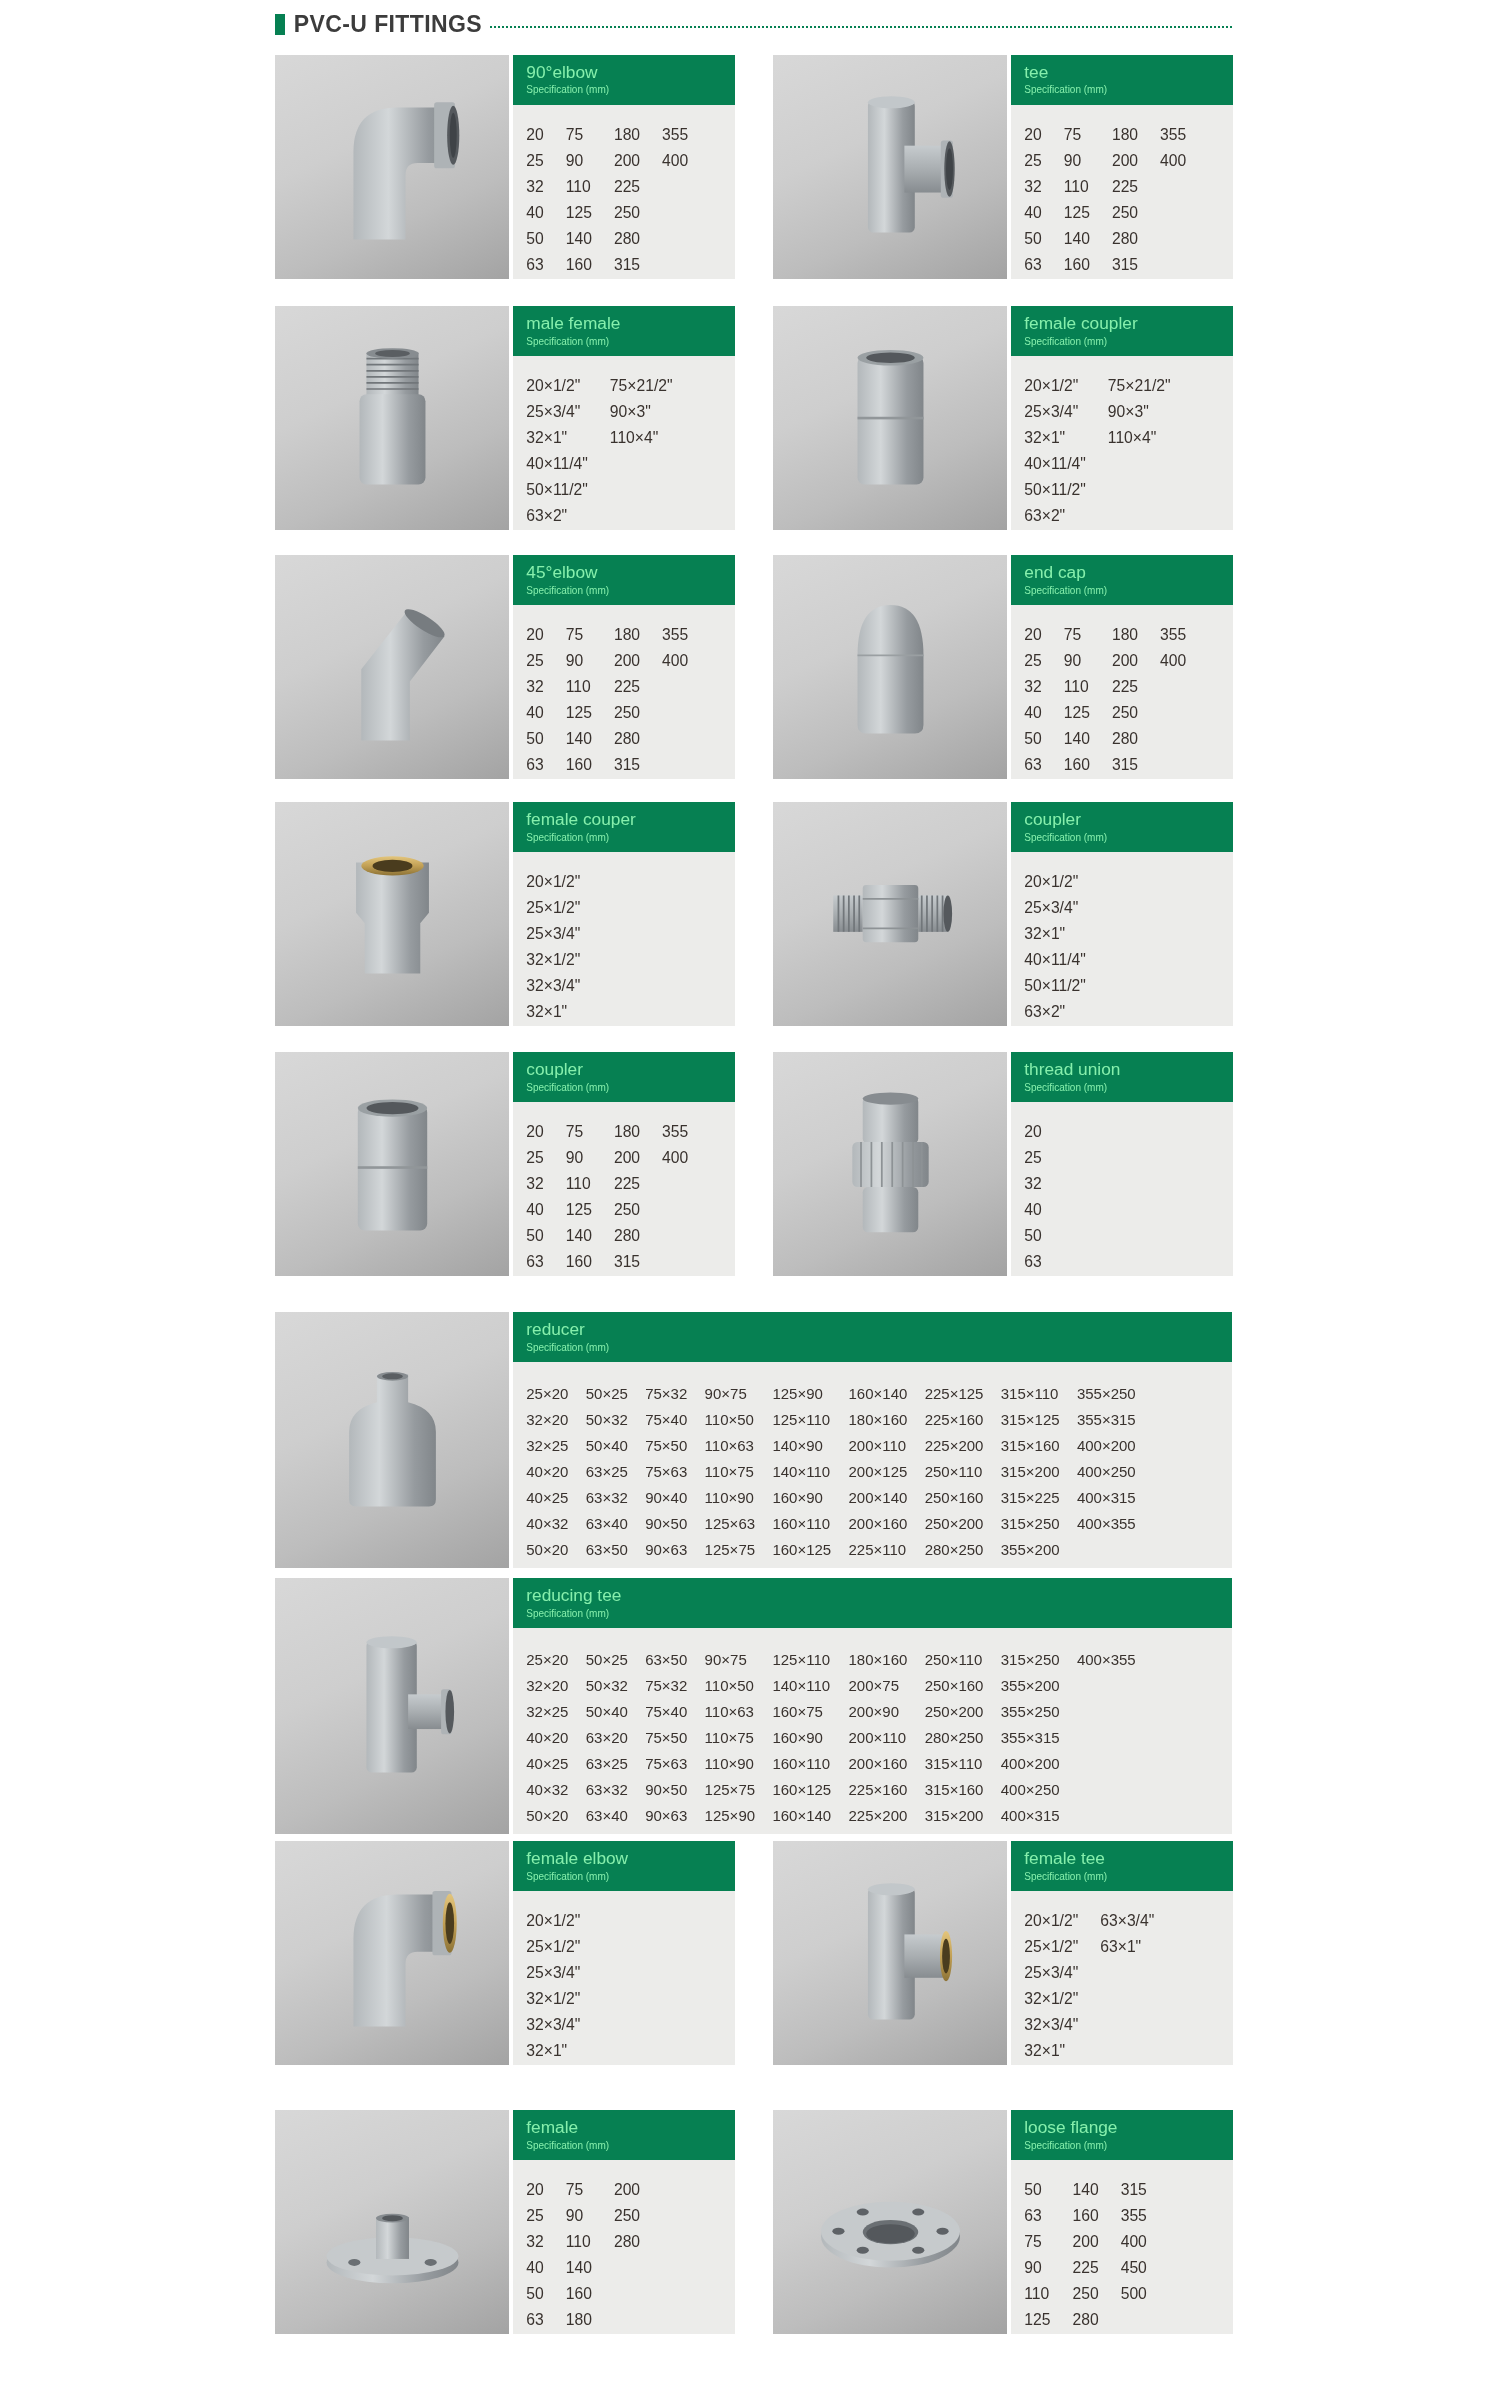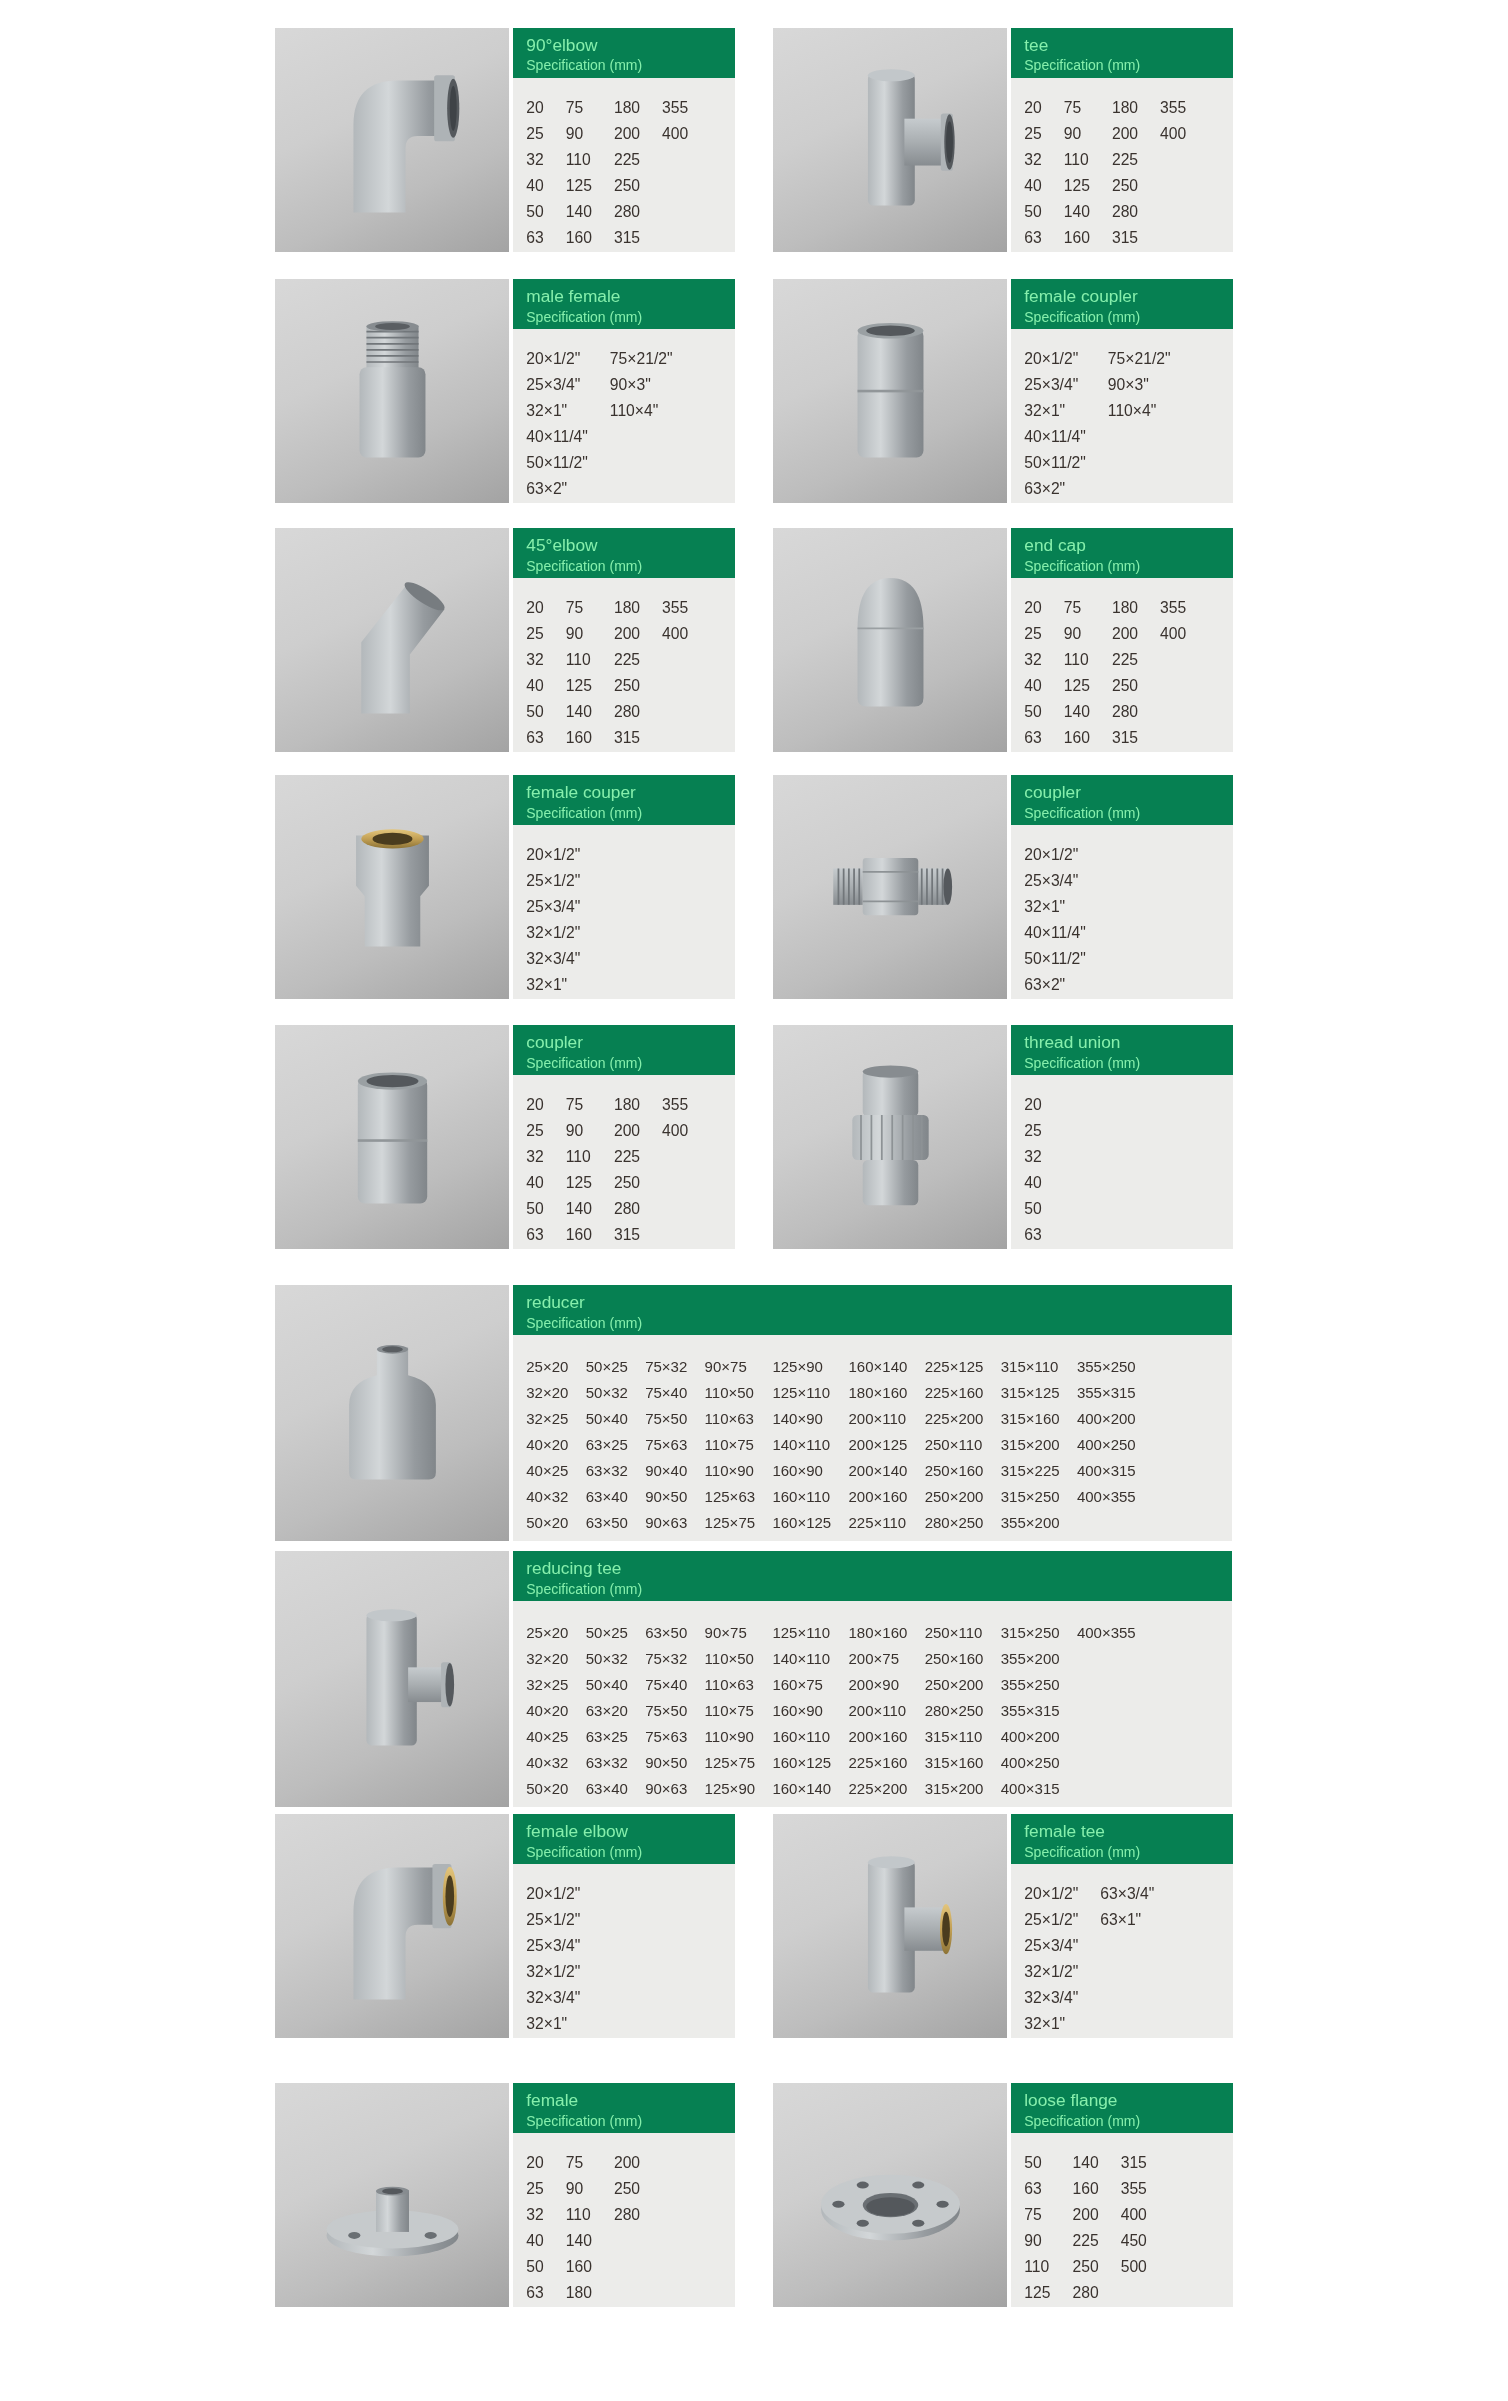--- a/index.html
+++ b/index.html
@@ -19,21 +19,21 @@
   .grid{margin-top:16.5px;}
   .row{display:flex;gap:38px;}
   .card{display:flex;width:460px;height:224px;flex:none;}
   .card.wide{width:957px;height:256px;}
   .photo{width:234px;height:100%;flex:none;margin:0;display:flex;align-items:center;justify-content:center;
          background:linear-gradient(155deg,#d8d8d8 0%,#cecece 38%,#bdbdbd 68%,#a3a3a3 100%);}
   .photo svg{width:177px;height:177px;}
   .spec{flex:1;margin-left:3.9px;display:flex;flex-direction:column;background:var(--panel);}
   .spec-head{background:var(--green);color:#86efac;height:50px;box-sizing:border-box;padding:7px 7.9px 0 13.4px;flex:none;}
   .spec-title{font-size:17.3px;line-height:20.4px;}
-  .spec-sub{font-size:14px;margin-top:2.4px;}
+  .spec-sub{font-size:10px;margin-top:2.4px;}
   .spec-body{flex:1;display:flex;align-items:flex-start;padding:17.3px 4.7px 0 13.4px;overflow:hidden;}
   .spec-col{display:flex;flex-direction:column;}
   .spec-cell{font-size:15.7px;line-height:26px;color:var(--ink);white-space:nowrap;padding-right:22px;}
   .wide .spec-cell{font-size:15px;line-height:26px;padding-right:17.3px;}
   .wide .spec-body{padding-top:19px;}
   .mt1{margin-top:0}.mt2{margin-top:27.5px}.mt3{margin-top:25px}.mt4{margin-top:23px}.mt5{margin-top:26px}
   .mt6{margin-top:36px}.mt7{margin-top:10.2px}.mt8{margin-top:7px}.mt9{margin-top:45px}
 </style>
 </head>
 <body>
@@ -54,20 +54,25 @@
     <linearGradient id="gb" x1="0" y1="0" x2="0" y2="1">
       <stop offset="0" stop-color="#e3c57c"></stop>
         <stop offset="0.5" stop-color="#c2a055"></stop>
         <stop offset="1" stop-color="#8d7336"></stop>
     </linearGradient>
   </defs>
 </svg>
 
 <div class="content">
 
+  <div class="title-row">
+    <span class="title-accent"></span>
+    <h1 class="page-title">PVC-U FITTINGS</h1>
+    <span class="dotted-rule"></span>
+  </div>
 
   <div class="grid">
 
     <div class="row mt1">
       <section class="card">
         <figure class="photo">
           <svg viewBox="0 0 204 204">
             <path fill="url(#gx)" d="M57,186 V85 Q57,34 108,34 H172 V98 H131 Q117,98 117,112 V186 Z"></path>
             <rect x="150" y="28" width="24" height="76" rx="3" fill="#aeb3b6"></rect>
             <ellipse cx="172" cy="66" rx="7" ry="34" fill="#55595d"></ellipse>

